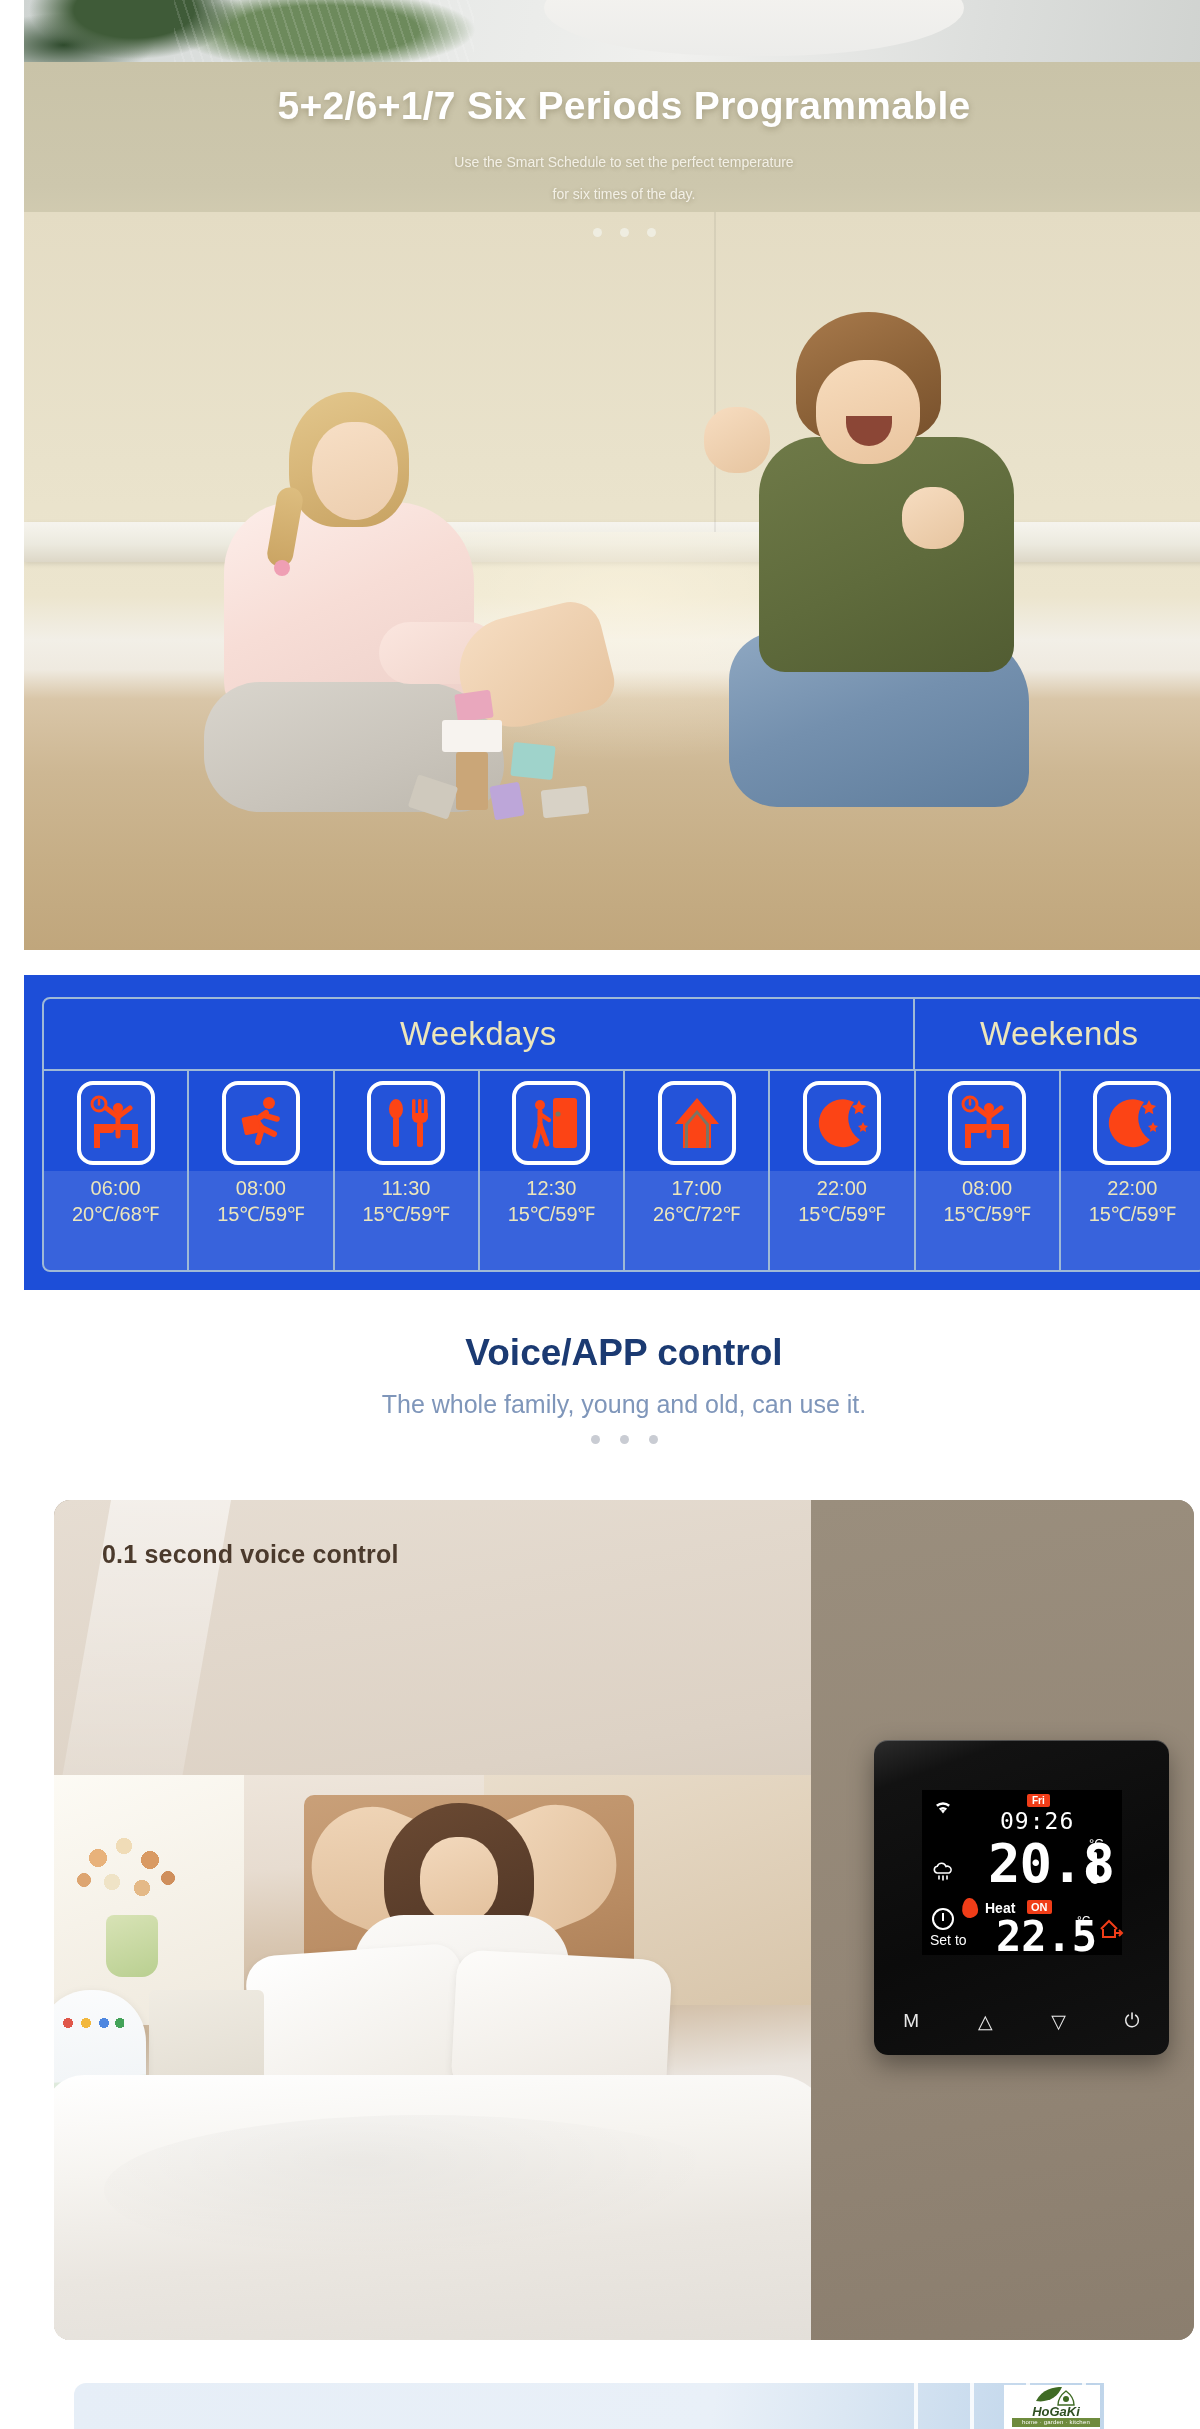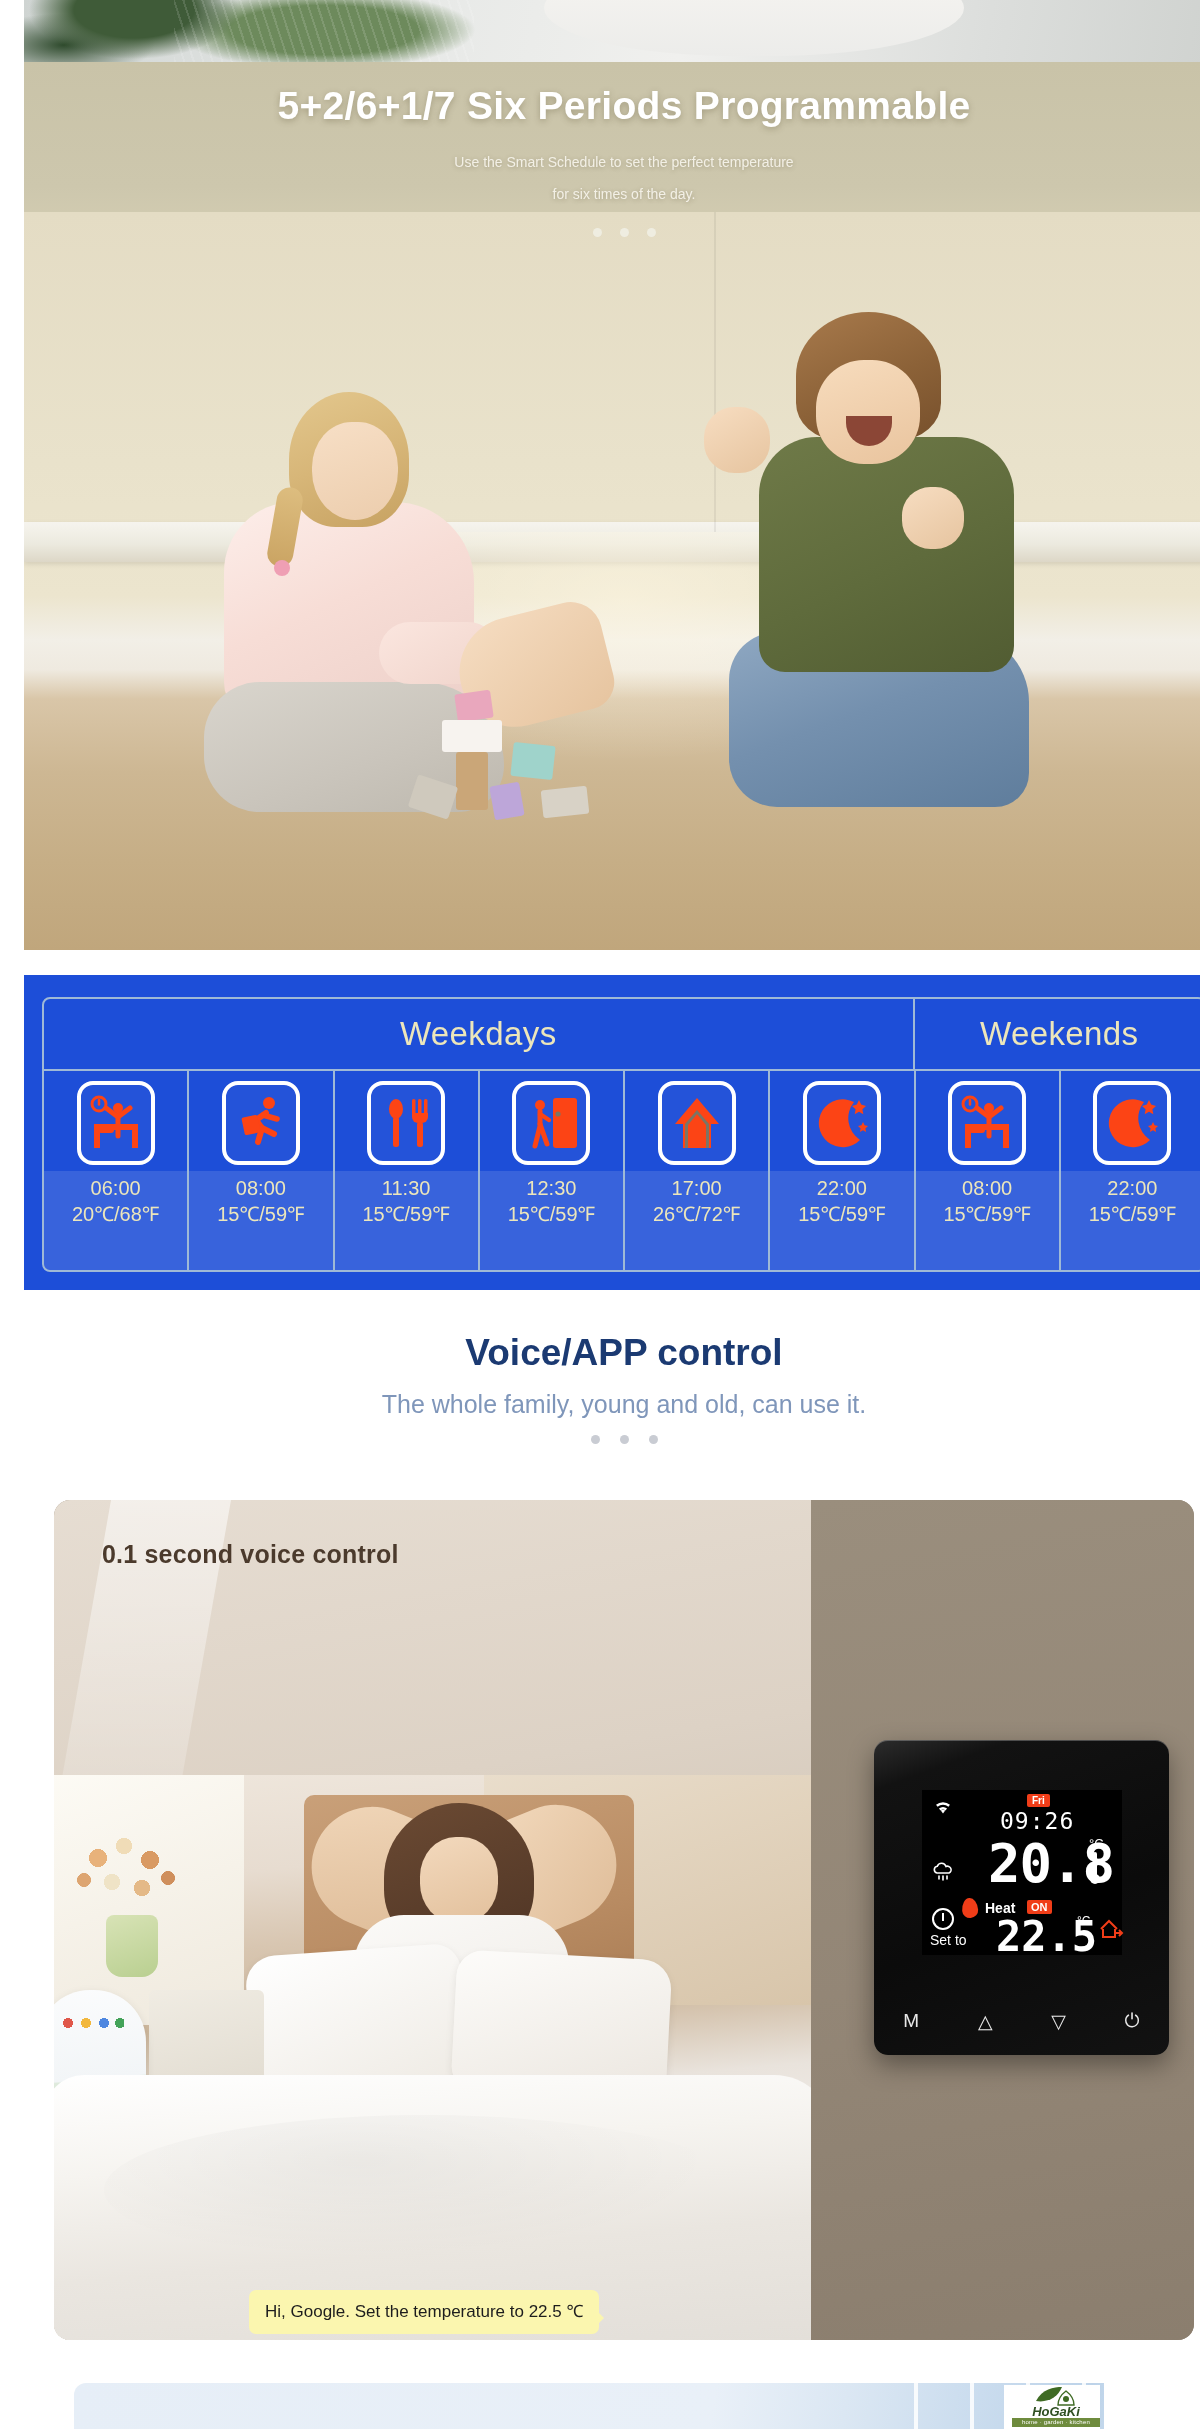--- a/index.html
+++ b/index.html
@@ -666,24 +666,20 @@
         <div class="pillowA"></div>
         <div class="pillowB"></div>
         <div class="nightstand"></div>
         <div class="flowers"></div>
         <div class="vase"></div>
         <div class="speaker">
           <div class="leds"></div>
         </div>
         <div class="duvet"></div>
 
-        <div class="bubbles">
-          <div class="bubble yellow">Hi, Google. Set the temperature to 22.5 ℃</div>
-
-        </div>
       </div>
 
       <div class="title">0.1 second voice control</div>
     </div>
 
     <div class="thermo">
       <div class="screen">
         <svg class="wifi" viewBox="0 0 24 18">
           <path d="M12 16.5l2.4-3.1a3.9 3.9 0 0 0-4.8 0z" fill="#fff"></path>
           <path d="M4.4 7.2a11.5 11.5 0 0 1 15.2 0l-1.7 2.1a8.9 8.9 0 0 0-11.8 0z" fill="#fff"></path>

